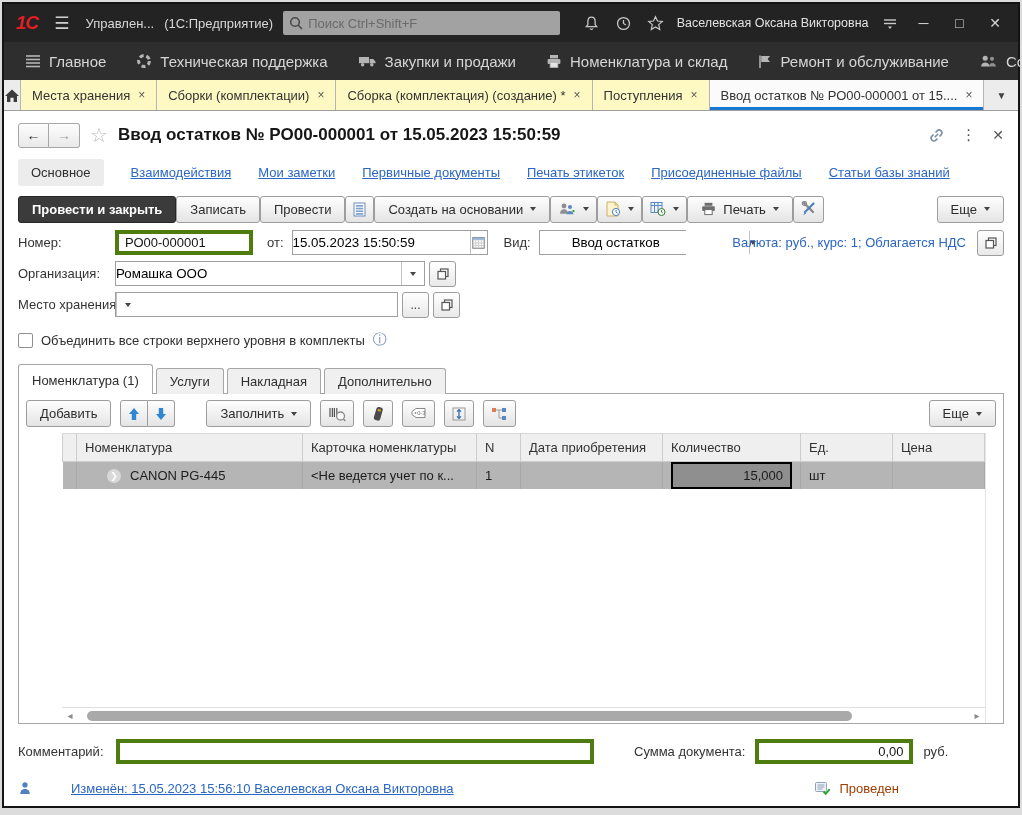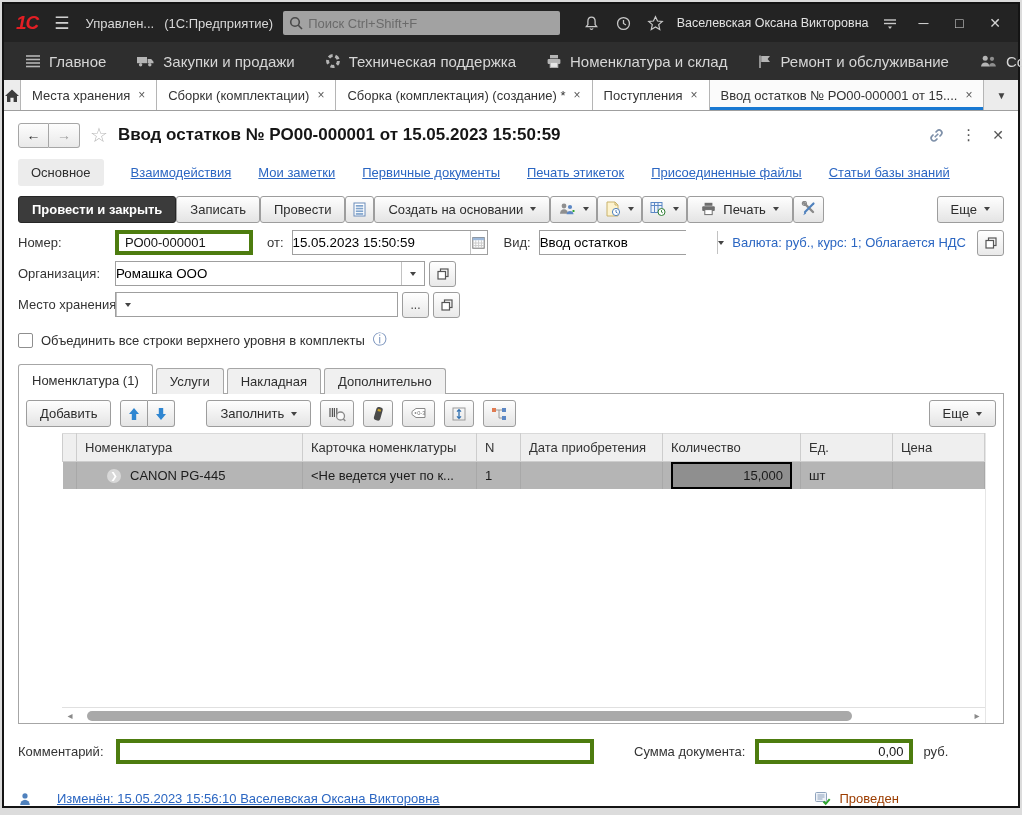--- a/index.html
+++ b/index.html
@@ -20,21 +20,21 @@
   .winctl { color:#d4d4d4; font-size:14px; width:28px; text-align:center; cursor:pointer; }
 
   
   .menubar { height:38px; background:#2e2e2e; display:flex; align-items:center; padding:0 8px; gap:4px; flex:0 0 auto; }
   .menu-item { display:flex; align-items:center; gap:8px; color:#d6d6d6; font-size:15px; padding:0 13px; height:100%; cursor:pointer; white-space:nowrap; }
   .menu-more { color:#cfcfcf; font-size:10px; margin-left:auto; padding:0 8px; cursor:pointer; }
 
   
   .tabbar { height:31px; background:#ececec; border-bottom:1px solid #9f9f9f; display:flex; align-items:stretch; flex:0 0 auto; }
   .hometab { width:36px; display:flex; align-items:center; justify-content:center; border-right:1px solid #b5b5b5; cursor:pointer; }
-  .ptab { display:flex; align-items:center; gap:8px; padding:0 11px; font-size:13px; color:#333; background:#ffffff; border-right:1px solid #b5b5b5; cursor:pointer; white-space:nowrap; position:relative; }
+  .ptab { display:flex; align-items:center; gap:8px; padding:0 11px; font-size:13px; color:#333; background:#fef9c3; border-right:1px solid #b5b5b5; cursor:pointer; white-space:nowrap; position:relative; }
   .ptab .x { color:#5a5a5a; font-size:12px; cursor:pointer; }
   .ptab.active { background:#fbfbfb; }
   .ptab.active::after { content:""; position:absolute; left:0; right:0; bottom:0; height:3px; background:#1979d2; }
   .tab-overflow { margin-left:auto; display:flex; align-items:center; padding:0 12px; color:#444; font-size:10px; cursor:pointer; }
 
   
   .docarea { flex:1; background:#fff; display:flex; flex-direction:column; padding:6px 14px 0 14px; overflow:hidden; }
 
   .dochead { display:flex; align-items:center; gap:10px; height:36px; flex:0 0 auto; }
   .navgrp { display:flex; }
@@ -96,21 +96,21 @@
   td.qty { padding:0; }
   .qty-inner { height:27px; border:2px solid #000; background:#8f8f8f; color:#1b1b1b; display:flex; align-items:center; justify-content:flex-end; padding:0 7px; font-size:13px; }
   .tbl-empty { flex:1; background:#fff; }
   .hscroll { height:16px; border-top:1px solid #e0e0e0; display:flex; align-items:center; padding:0 2px; gap:3px; flex:0 0 auto; }
   .hs-arrow { color:#8a8a8a; font-size:10px; width:12px; text-align:center; cursor:pointer; }
   .hs-track { flex:1; height:10px; position:relative; }
   .hs-thumb { position:absolute; left:8px; width:86%; top:0; height:10px; border-radius:5px; background:#a9a9a9; cursor:grab; }
   .vlane { width:16px; border-left:1px solid #e6e6e6; flex:0 0 auto; }
 
   .commentrow { display:flex; align-items:center; gap:10px; height:38px; flex:0 0 auto; }
-  .footrow { display:flex; align-items:flex-end; height:36px; flex:0 0 auto; gap:12px; }
+  .footrow { display:flex; align-items:center; height:36px; flex:0 0 auto; gap:26px; }
   .modlink { color:#2b66c2; font-size:13px; text-decoration:underline; cursor:pointer; }
   .status { display:flex; align-items:center; gap:8px; margin-left:auto; margin-right:105px; }
   .status-text { color:#9c3d00; font-size:13px; }
 
   svg { display:block; }
 </style>
 </head>
 <body>
 
 <div class="window">
@@ -169,36 +169,36 @@
               <line x1="1" y1="5.5" x2="15" y2="5.5"></line>
               <line x1="1" y1="9" x2="15" y2="9"></line>
               <line x1="1" y1="12.5" x2="15" y2="12.5"></line>
             </g>
           </svg>
       </span>
       <span>Главное</span>
     </div>
     <div class="menu-item">
       <span>
+        <svg width="16" height="16" viewBox="0 0 16 16">
+            <circle cx="8" cy="8" r="5.4" fill="none" stroke="#b5b5b5" stroke-width="3" stroke-dasharray="4 2.8"></circle>
+          </svg>
+      </span>
+      <span>Техническая поддержка</span>
+    </div>
+    <div class="menu-item">
+      <span>
         <svg width="19" height="14" viewBox="0 0 19 14">
             <rect x="1" y="3" width="10" height="6.2" fill="#b5b5b5"></rect>
             <path d="M11.6 5h3.6l2.3 2.8V9.2h-5.9Z" fill="#b5b5b5"></path>
             <circle cx="4.6" cy="10.8" r="1.7" fill="#b5b5b5"></circle>
             <circle cx="13.8" cy="10.8" r="1.7" fill="#b5b5b5"></circle>
           </svg>
       </span>
       <span>Закупки и продажи</span>
-    </div>
-    <div class="menu-item">
-      <span>
-        <svg width="16" height="16" viewBox="0 0 16 16">
-            <circle cx="8" cy="8" r="5.4" fill="none" stroke="#b5b5b5" stroke-width="3" stroke-dasharray="4 2.8"></circle>
-          </svg>
-      </span>
-      <span>Техническая поддержка</span>
     </div>
     <div class="menu-item">
       <span>
         <svg width="16" height="15" viewBox="0 0 16 15">
             <rect x="4" y="1" width="8" height="3.4" fill="#b5b5b5"></rect>
             <rect x="1.6" y="5" width="12.8" height="5" rx="1" fill="#b5b5b5"></rect>
             <rect x="4.2" y="8.4" width="7.6" height="5" fill="#e6e6e6" stroke="#b5b5b5"></rect>
           </svg>
       </span>
       <span>Номенклатура и склад</span>
@@ -391,21 +391,21 @@
               <line x1="3.8" y1="4.2" x2="3.8" y2="12" stroke="#ccc"></line>
               <line x1="6.6" y1="4.2" x2="6.6" y2="12" stroke="#ccc"></line>
               <line x1="9.4" y1="4.2" x2="9.4" y2="12" stroke="#ccc"></line>
               <line x1="0.8" y1="7" x2="12.2" y2="7" stroke="#ccc"></line>
               <line x1="0.8" y1="9.6" x2="12.2" y2="9.6" stroke="#ccc"></line>
             </svg>
         </span>
       </div>
       <span class="flabel" style="margin:0 8px 0 16px">Вид:</span>
       <div class="combo" style="width:147px">
-        <input style="flex: 1 1 0%;" value="Ввод остатков">
+        <input style="flex: 1 1 0%; margin-left: 32px;" value="Ввод остатков">
         <span class="dd">
             <span class="caret"></span>
           </span>
       </div>
       <div class="tool-spacer"></div>
       <span class="currency-link">Валюта: руб., курс: 1; Облагается НДС</span>
       <div class="sq-btn" style="margin-left:11px">
         <svg width="12" height="12" viewBox="0 0 12 12" fill="none" stroke="#555" stroke-width="1.2">
             <rect x="3.5" y="1" width="7.5" height="7.5"></rect>
             <rect x="1" y="3.5" width="7.5" height="7.5" fill="#fff"></rect>

